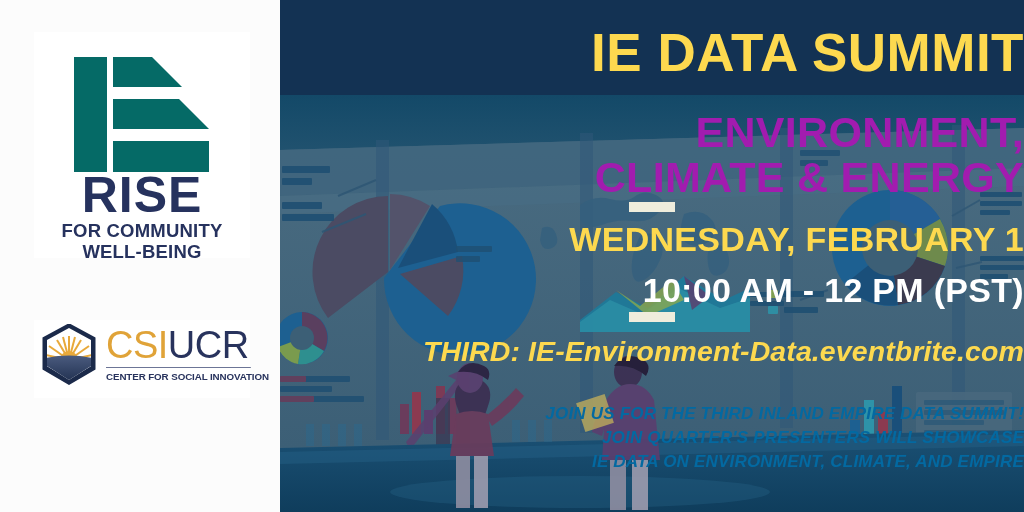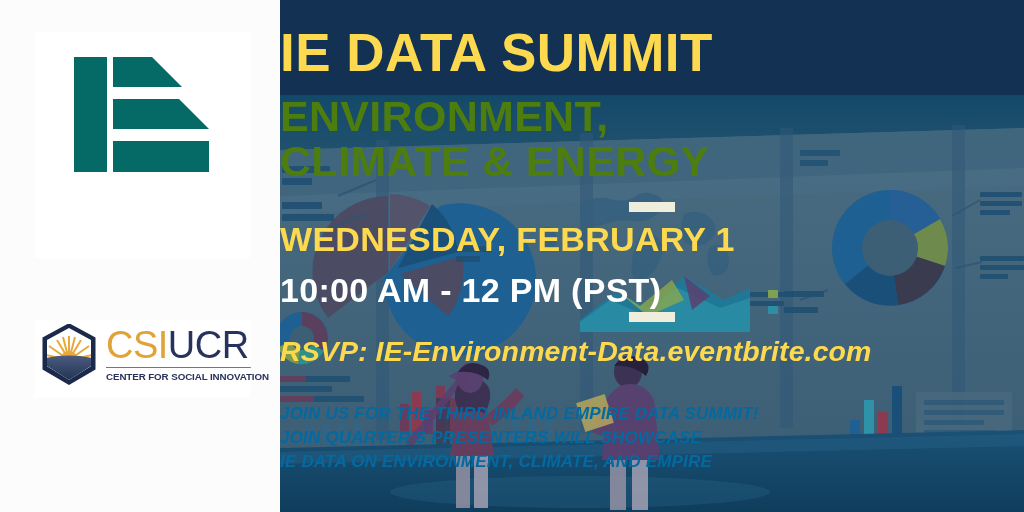--- a/index.html
+++ b/index.html
@@ -54,30 +54,30 @@
     background:#3f6176;
   }
   .bg-svg{position:absolute;left:0;top:0;width:744px;height:512px;}
   .navy-band{
     position:absolute;left:0;top:0;width:744px;height:95px;background:#133253;z-index:12;
   }
 
   
   .content{
     position:absolute;left:280px;top:0;width:744px;height:512px;z-index:20;
-    text-align:left;
+    text-align:right;
   }
   .title-main{
     position:absolute;left:0;top:26px;width:744px;
     font-size:53px;font-weight:bold;color:#fdd94f;letter-spacing:0.5px;
     line-height:1;
   }
   .title-sub{
-    position:absolute;left:0;top:94px;width:744px;
-    font-size:43px;font-weight:bold;color:#4d7c0f;letter-spacing:0.3px;
+    position:absolute;left:0;top:110px;width:744px;
+    font-size:43px;font-weight:bold;color:#a21caf;letter-spacing:0.3px;
     line-height:1.04;
   }
   .divider{
     width:46px;height:10px;background:#efeddc;margin:0 auto;
   }
   .div1{position:absolute;left:349px;top:202px;}
   .div2{position:absolute;left:349px;top:312px;}
   .date-line{
     position:absolute;left:0;top:222px;width:744px;
     font-size:34px;font-weight:bold;color:#fdd94f;letter-spacing:0.3px;line-height:1;
@@ -297,38 +297,43 @@
       <div>CLIMATE &amp; ENERGY</div>
     </div>
 
     <div class="divider div1"></div>
 
     <div class="date-line">WEDNESDAY, FEBRUARY 1</div>
     <div class="time-line">10:00 AM - 12 PM (PST)</div>
 
     <div class="divider div2"></div>
 
-    <div class="rsvp-line">RSVP: IE-Environment-Data.eventbrite.com</div>
+    <div class="rsvp-line">THIRD: IE-Environment-Data.eventbrite.com</div>
 
     <div class="desc">
       <div>JOIN US FOR THE THIRD INLAND EMPIRE DATA SUMMIT!</div>
       <div>JOIN QUARTER'S PRESENTERS WILL SHOWCASE</div>
       <div>IE DATA ON ENVIRONMENT, CLIMATE, AND EMPIRE</div>
     </div>
   </div>
 
   <div class="left-panel">
 
     <div class="rise-logo-box">
       <svg class="rise-mark" viewBox="0 0 140 115">
         <rect x="0" y="0" width="33" height="115" fill="#056a66"></rect>
         <path d="M39,0 L78,0 L108,30 L39,30 Z" fill="#056a66"></path>
         <path d="M39,42 L105,42 L135,72 L39,72 Z" fill="#056a66"></path>
         <rect x="39" y="84" width="96" height="31" fill="#056a66"></rect>
       </svg>
+      <div class="rise-wordmark">
+        <div class="rise-word">RISE</div>
+        <div class="rise-sub1">FOR COMMUNITY</div>
+        <div class="rise-sub2">WELL-BEING</div>
+      </div>
     </div>
 
     <div class="csi-logo-box">
       <svg class="csi-hex" viewBox="0 0 62 62">
         <defs>
           <linearGradient id="hillG" x1="0" y1="0" x2="0" y2="1">
             <stop offset="0" stop-color="#4a5b7e"></stop>
             <stop offset="1" stop-color="#1b2a4a"></stop>
           </linearGradient>
           <clipPath id="hexClip">

